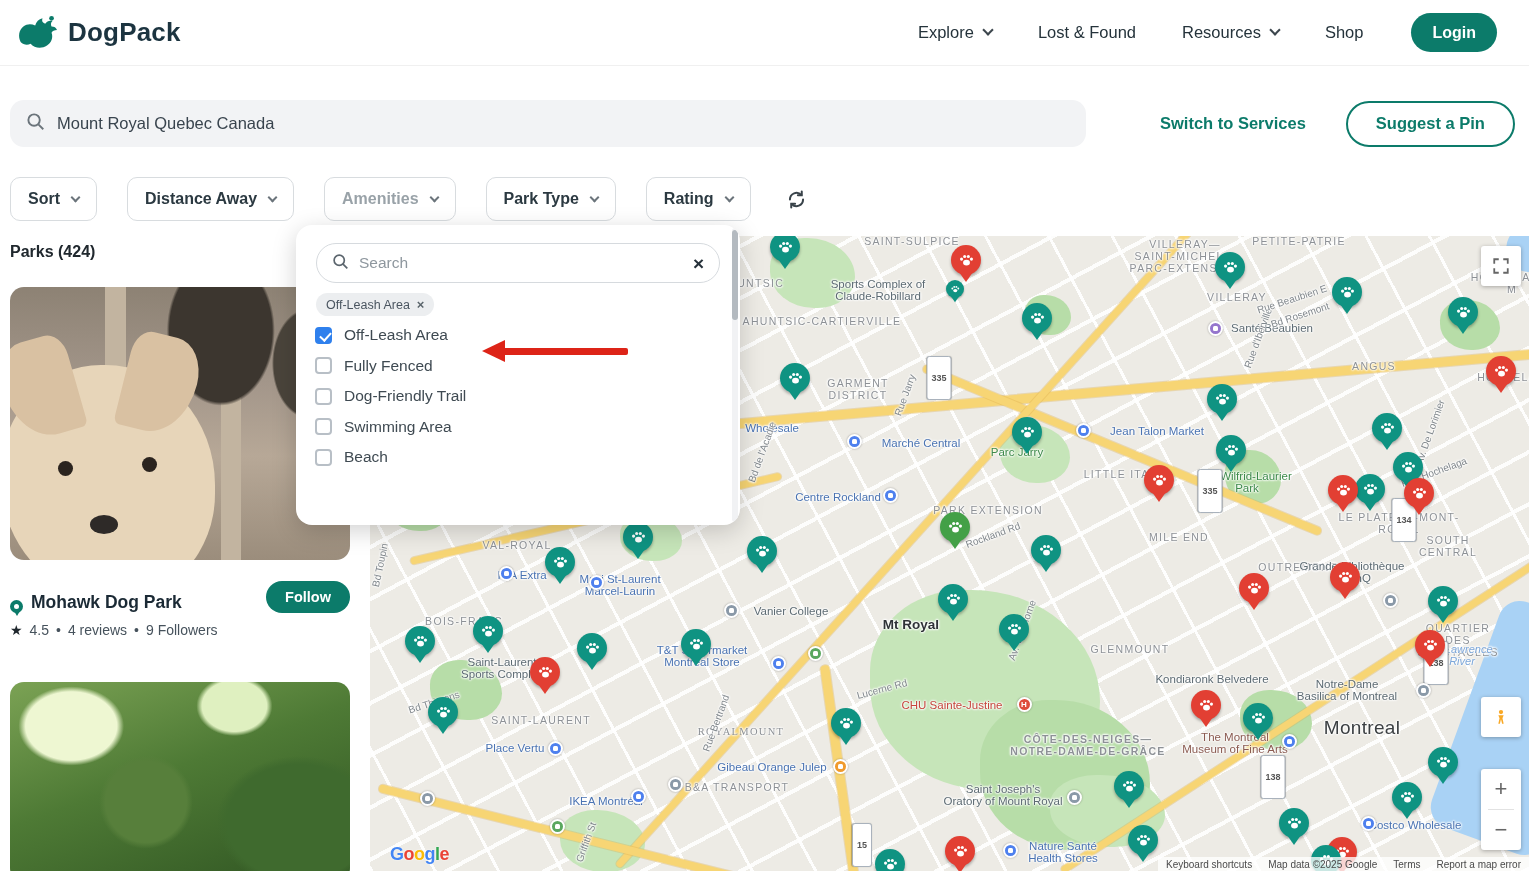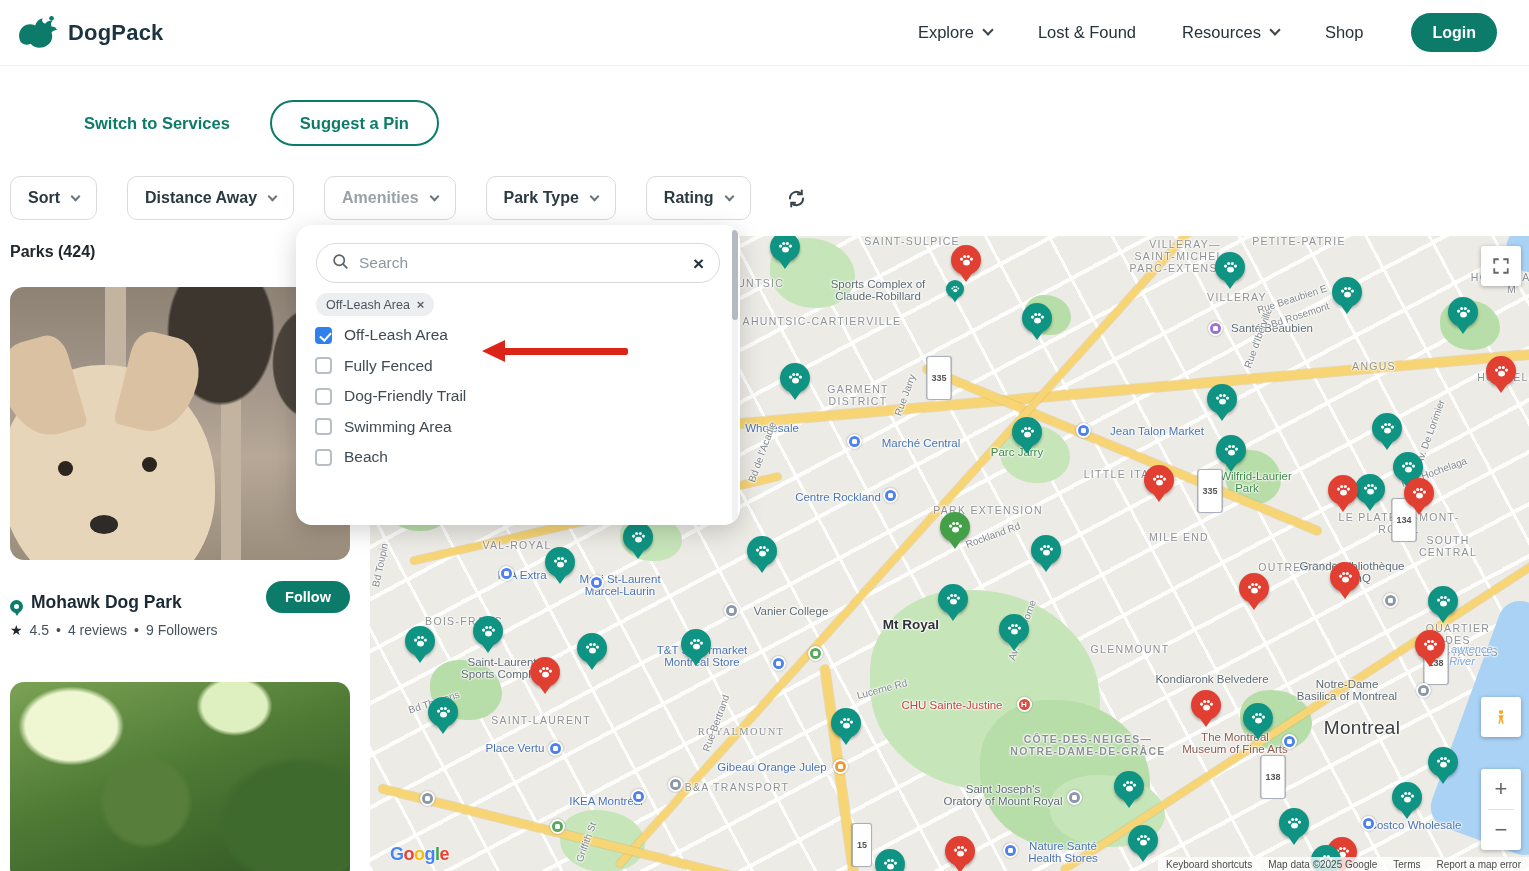--- a/index.html
+++ b/index.html
@@ -4,21 +4,21 @@
 <style>
   *{margin:0;padding:0;box-sizing:border-box}
   html,body{width:1529px;height:871px;overflow:hidden;font-family:"Liberation Sans","DejaVu Sans",sans-serif;background:#fff;position:relative}
   button{font-family:inherit;cursor:pointer;border:0;background:none}
   input{font-family:inherit}
 
   
   header{position:relative;z-index:20;height:66px;display:flex;align-items:center;padding:0 32px 0 14px;background:#fff;border-bottom:1px solid #f0f0f0}
   .logo{display:flex;align-items:center;gap:8px;cursor:pointer}
   .logo svg{width:46px;height:40px}
-  .wordmark{font-size:22px;font-weight:800;color:#1c3440;letter-spacing:.2px}
+  .wordmark{font-size:26px;font-weight:800;color:#1c3440;letter-spacing:.2px}
   nav{margin-left:auto;display:flex;align-items:center;gap:46px}
   nav .navitem{display:flex;align-items:center;font-size:16.5px;font-weight:500;color:#25333b;cursor:pointer}
   .chev{width:8px;height:8px;border-right:2px solid #3c464d;border-bottom:2px solid #3c464d;transform:rotate(45deg);margin-left:10px;margin-top:-5px}
   .login-btn{margin-left:48px;height:39px;padding:0 21px;border-radius:20px;background:#0c7b6a;color:#fff;font-size:16px;font-weight:600}
 
   
   .search-row{display:flex;align-items:center;margin:34px 0 0 10px}
   .searchbar{width:1076px;height:47px;background:#f2f3f5;border-radius:14px;display:flex;align-items:center;padding:0 16px;gap:12px}
   .searchbar input{flex:1;border:0;outline:none;background:transparent;font-size:16.5px;color:#39444e}
   .switch-link{margin-left:74px;font-size:16.5px;font-weight:700;color:#0c7b6a;cursor:pointer;white-space:nowrap}
@@ -161,20 +161,29 @@
         <span class="chev"></span>
       </span>
     <span class="navitem">
         <span>Shop</span>
       </span>
   </nav>
   <button class="login-btn">Login</button>
 </header>
 
 <div class="search-row">
+  <div class="searchbar">
+    <span>
+      <svg width="19" height="19" viewBox="0 0 20 20" fill="none" stroke="#6b747b" stroke-width="2">
+          <circle cx="8.5" cy="8.5" r="6"></circle>
+          <path d="M13 13l5.2 5.2"></path>
+        </svg>
+    </span>
+    <input value="Mount Royal Quebec Canada" style="">
+  </div>
   <span class="switch-link">Switch to Services</span>
   <button class="suggest-btn">Suggest a Pin</button>
 </div>
 
 <div class="filter-row">
   <button class="filter-btn">
       <span>Sort</span>
       <span class="chev"></span>
     </button>
   <button class="filter-btn">
@@ -266,21 +275,21 @@
       <div class="ml area" style="left: 382px; top: 47px;">AHUNTSIC</div>
       <div class="ml area" style="left: 452px; top: 85px;">AHUNTSIC-CARTIERVILLE</div>
       <div class="ml area" style="left: 815px; top: 20px;">VILLERAY—
 SAINT-MICHEL—
 PARC-EXTENSION</div>
       <div class="ml area" style="left: 929px; top: 5px;">PETITE-PATRIE</div>
       <div class="ml area" style="left: 867px; top: 61px;">VILLERAY</div>
       <div class="ml area" style="left: 542px; top: 5px;">SAINT-SULPICE</div>
       <div class="ml area" style="left: 1142px; top: 47px;">HOCHELAGA-M</div>
       <div class="ml area" style="left: 1146px; top: 141px;">HOCHELAGA</div>
-      <div class="ml area" style="left: 488px; top: 159px;">GARMENT
+      <div class="ml area" style="left: 488px; top: 153px;">GARMENT
 DISTRICT</div>
       <div class="ml area" style="left: 754px; top: 238px;">LITTLE ITALY</div>
       <div class="ml area" style="left: 618px; top: 274px;">PARK EXTENSION</div>
       <div class="ml area" style="left: 1004px; top: 130px;">ANGUS</div>
       <div class="ml area" style="left: 1029px; top: 287px;">LE PLATEAU-MONT-ROYAL</div>
       <div class="ml area" style="left: 809px; top: 301px;">MILE END</div>
       <div class="ml area" style="left: 1078px; top: 310px;">SOUTH CENTRAL</div>
       <div class="ml area" style="left: 928px; top: 331px;">OUTREMONT</div>
       <div class="ml area" style="left: 1088px; top: 404px;">QUARTIER DES
 SPECTACLES</div>

